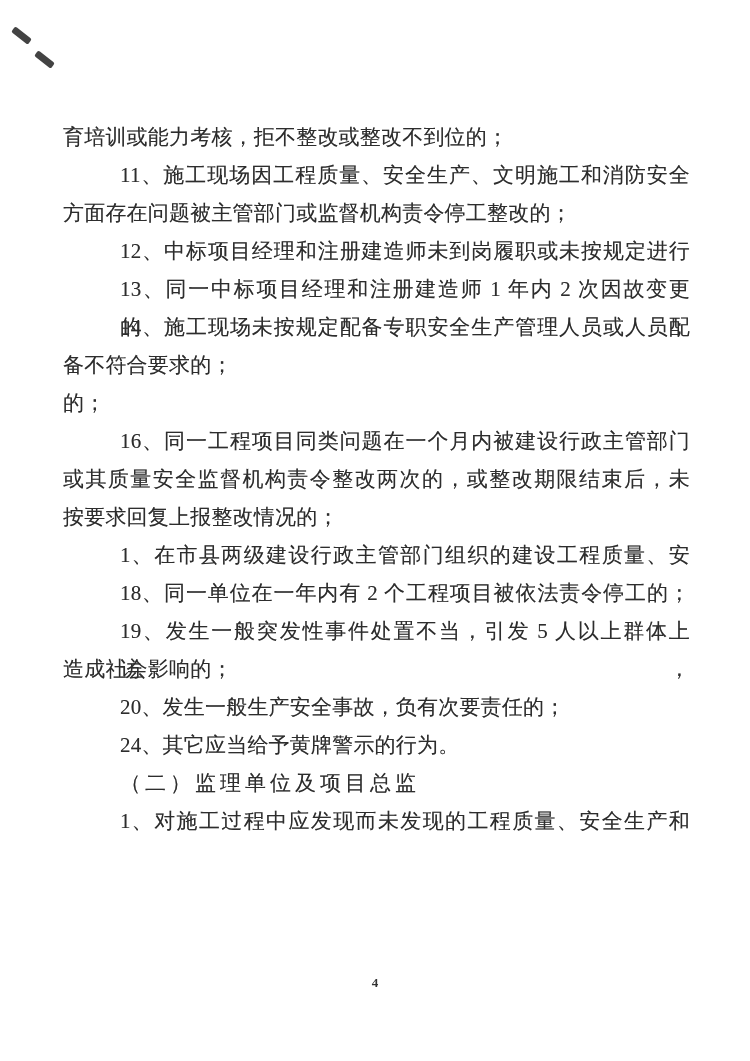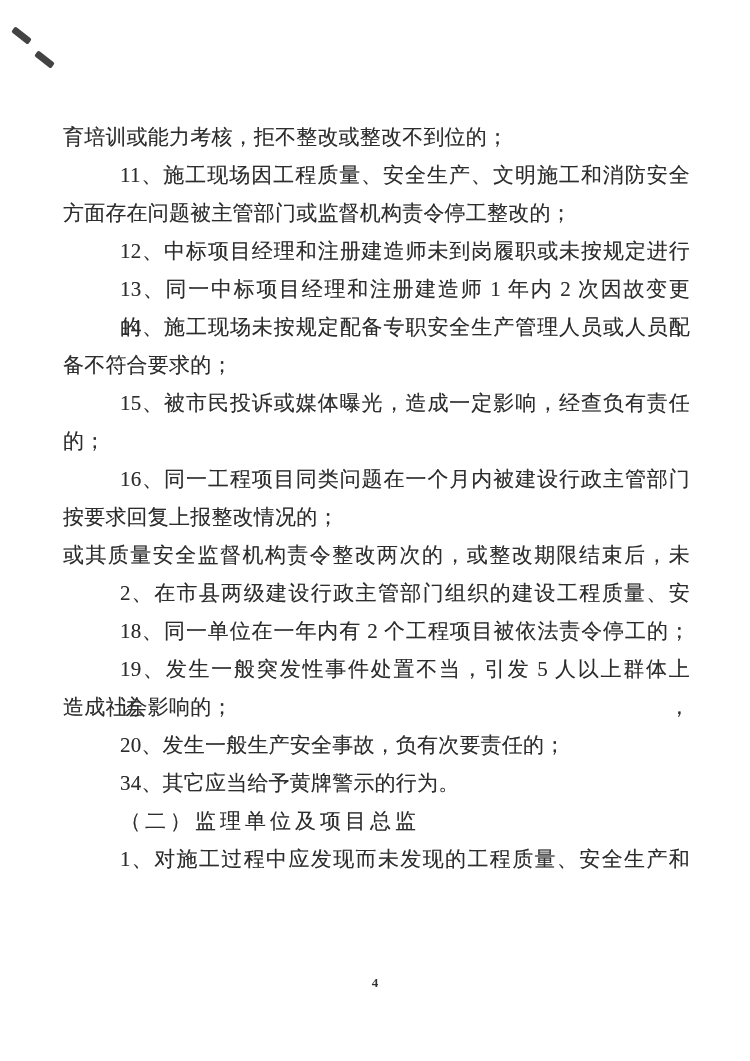--- a/index.html
+++ b/index.html
@@ -72,30 +72,29 @@
   <div class="mark mark-2"></div>
 
   <div class="text-block">
     <div class="line">育培训或能力考核，拒不整改或整改不到位的；</div>
     <div class="line indent fill">11、施工现场因工程质量、安全生产、文明施工和消防安全</div>
     <div class="line">方面存在问题被主管部门或监督机构责令停工整改的；</div>
     <div class="line indent fill">12、中标项目经理和注册建造师未到岗履职或未按规定进行</div>
     <div class="line indent fill">13、同一中标项目经理和注册建造师 1 年内 2 次因故变更的；</div>
     <div class="line indent fill">14、施工现场未按规定配备专职安全生产管理人员或人员配</div>
     <div class="line">备不符合要求的；</div>
-    <div class="line indent fill">15、被市民投诉或媒体曝光，造成一定影响，经查负有责任</div>
     <div class="line">的；</div>
     <div class="line indent fill">16、同一工程项目同类问题在一个月内被建设行政主管部门</div>
+    <div class="line fill">或其质量安全监督机构责令整改两次的，或整改期限结束后，未</div>
     <div class="line">按要求回复上报整改情况的；</div>
-    <div class="line fill">或其质量安全监督机构责令整改两次的，或整改期限结束后，未</div>
-    <div class="line indent fill">2、在市县两级建设行政主管部门组织的建设工程质量、安</div>
+    <div class="line indent fill">1、在市县两级建设行政主管部门组织的建设工程质量、安</div>
     <div class="line indent fill">18、同一单位在一年内有 2 个工程项目被依法责令停工的；</div>
     <div class="line indent fill">19、发生一般突发性事件处置不当，引发 5 人以上群体上访，</div>
     <div class="line">造成社会影响的；</div>
     <div class="line indent">20、发生一般生产安全事故，负有次要责任的；</div>
-    <div class="line indent">34、其它应当给予黄牌警示的行为。</div>
+    <div class="line indent">24、其它应当给予黄牌警示的行为。</div>
     <div class="line indent spread">（二）监理单位及项目总监</div>
     <div class="line indent fill">1、对施工过程中应发现而未发现的工程质量、安全生产和</div>
   </div>
 
   <div class="page-number">4</div>
 
 </div>
 
 </body></html>

